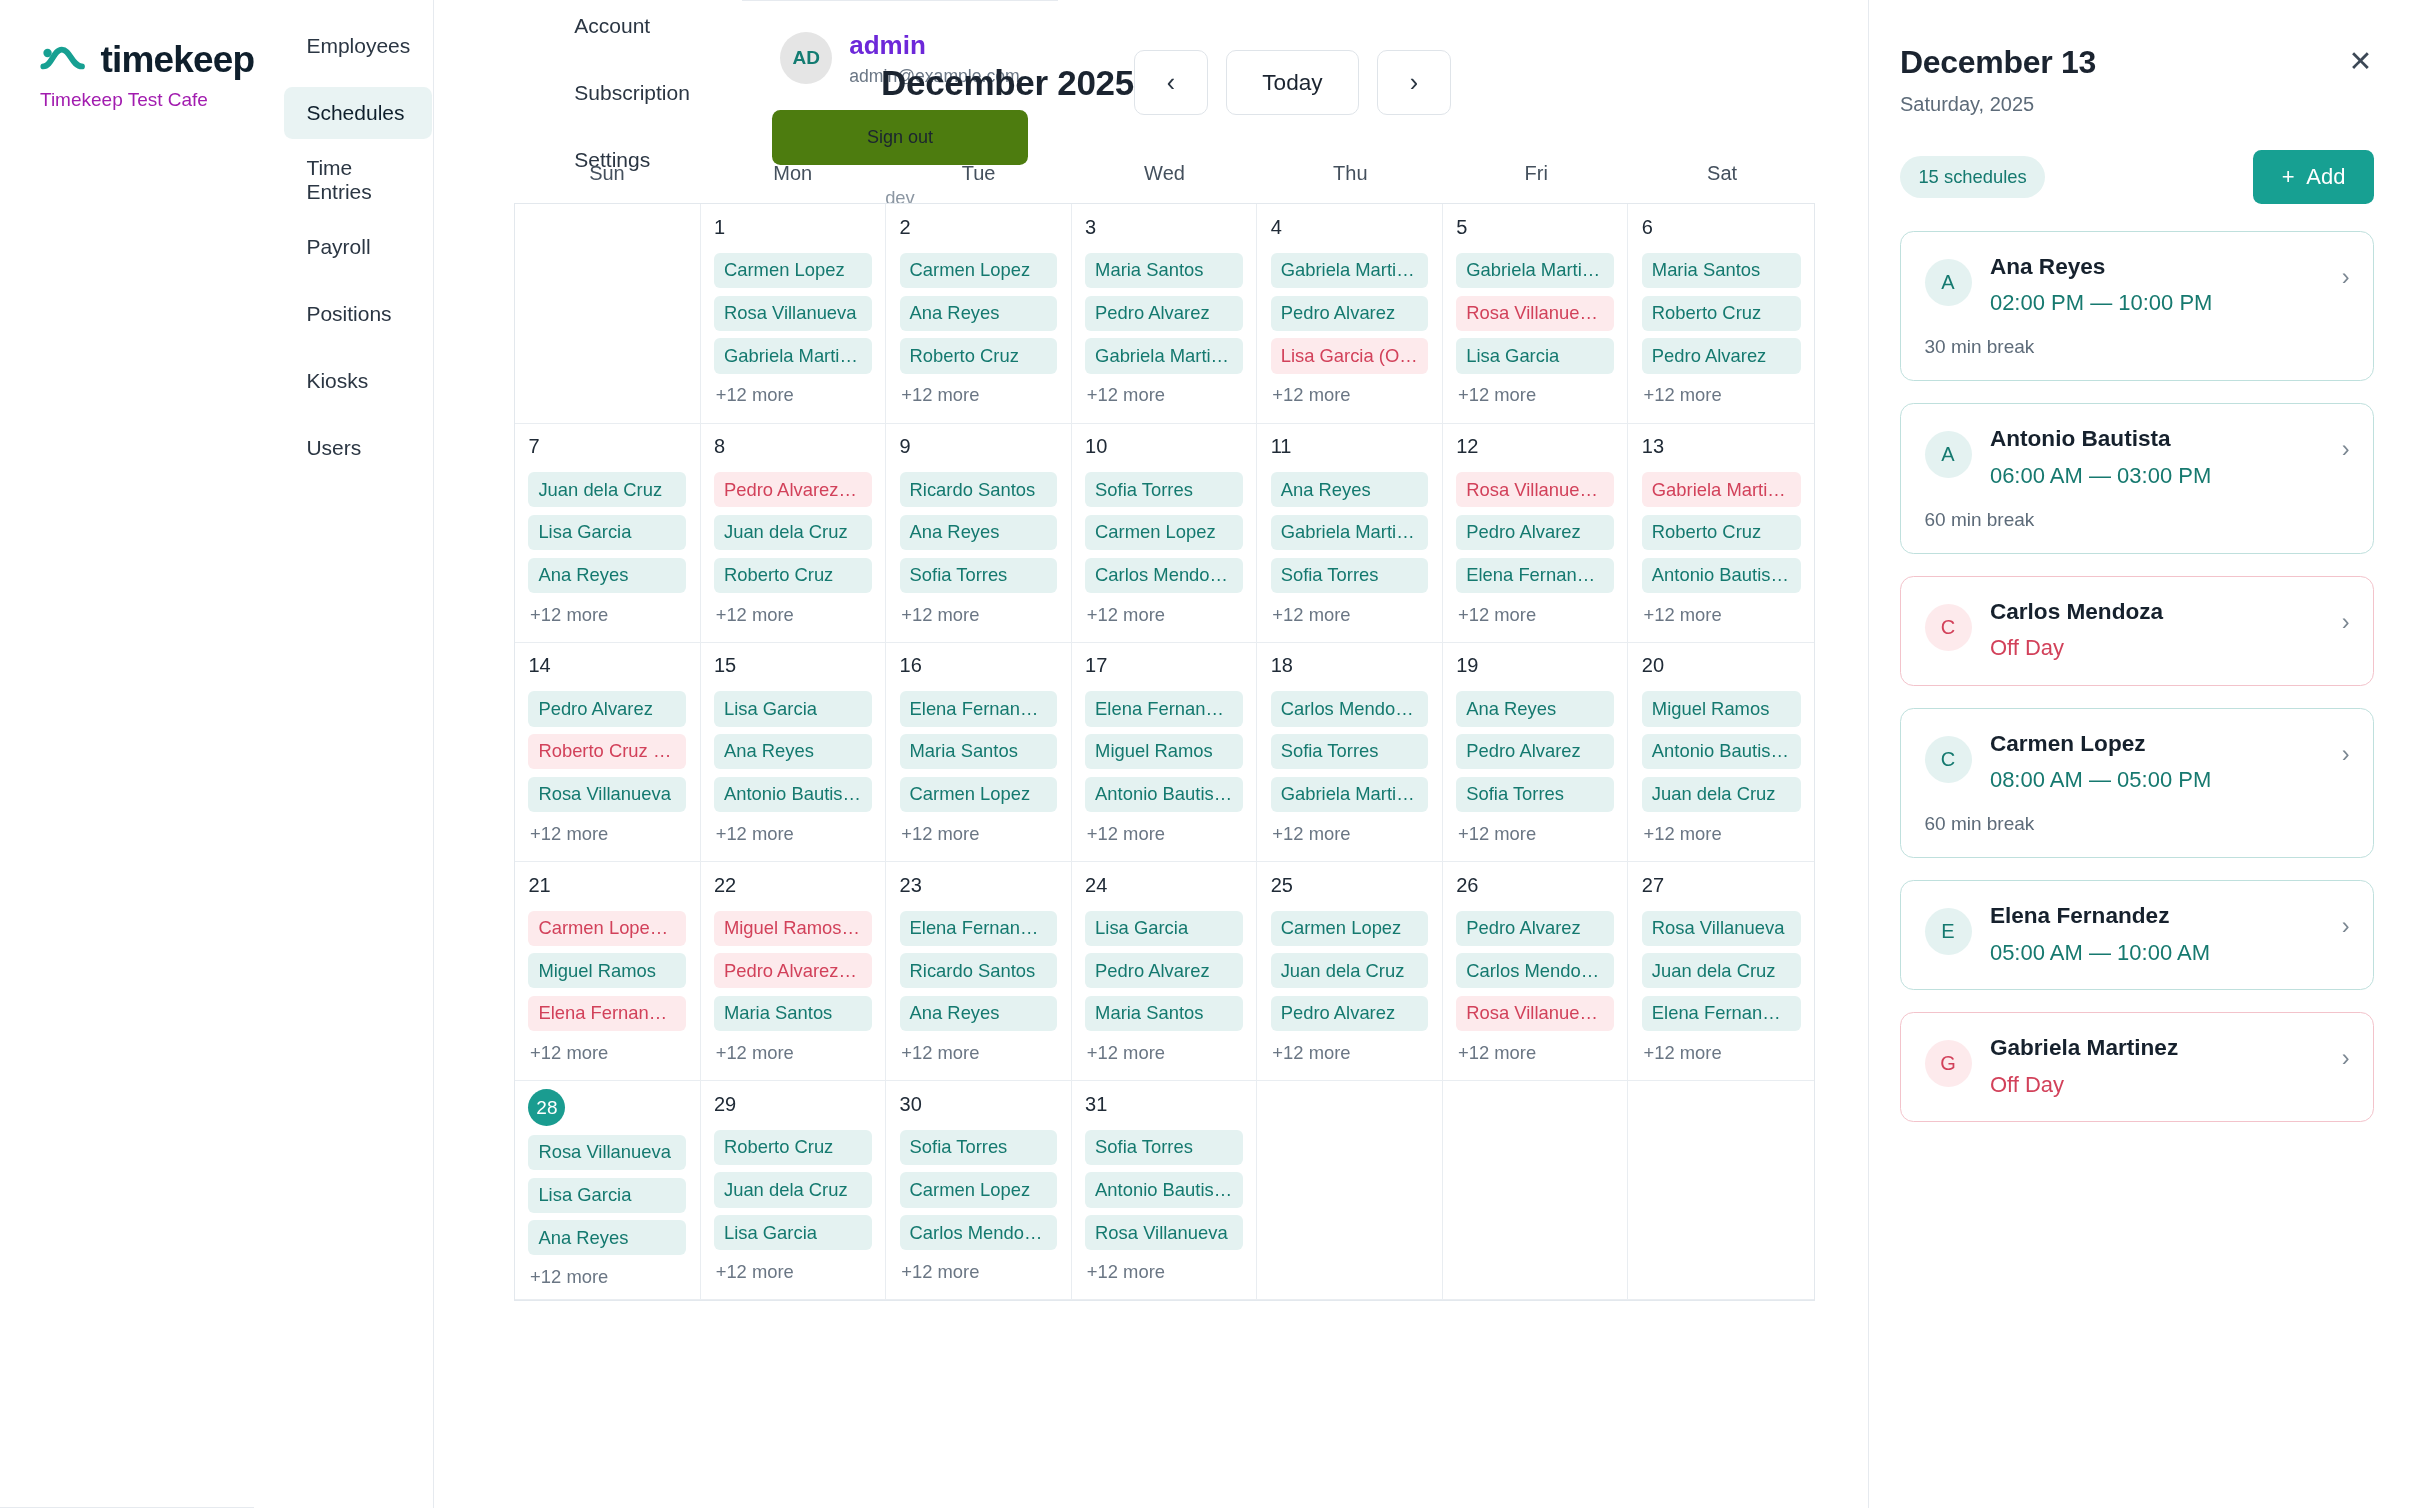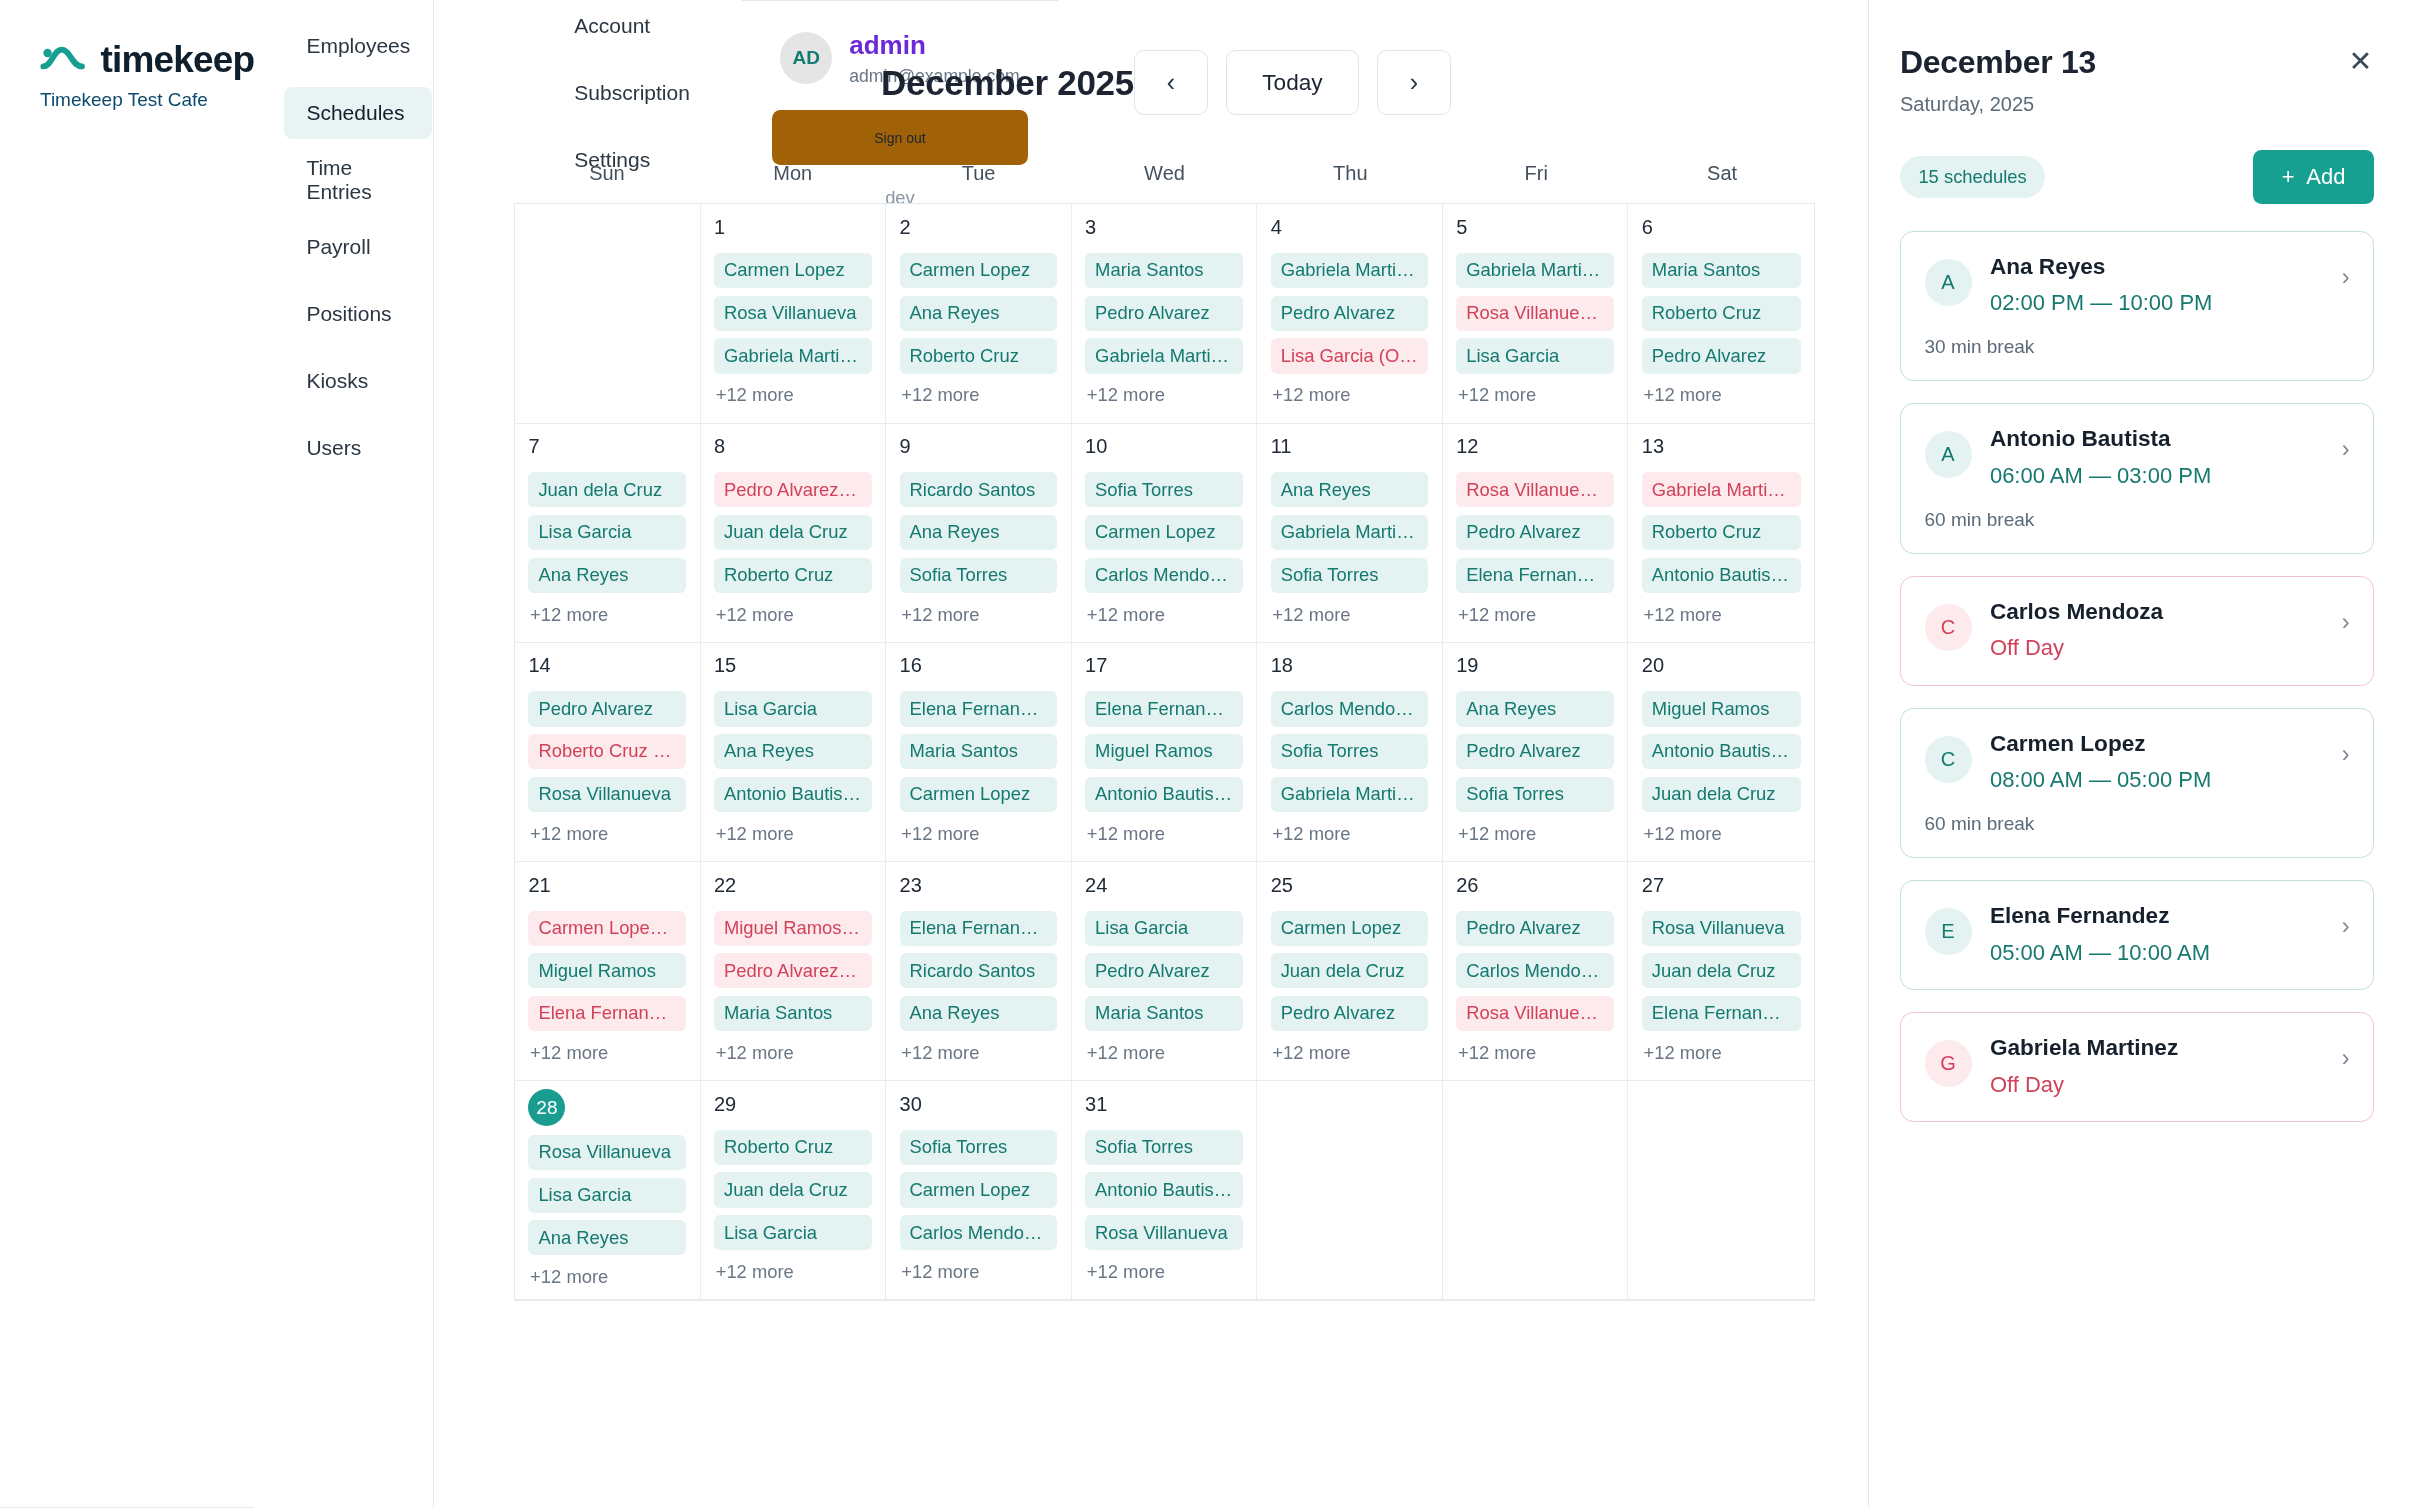--- a/index.html
+++ b/index.html
@@ -19,21 +19,21 @@
     display: flex; flex-direction: row;
     background: #fff;
     flex: 0 0 434px;
   }
   .brand { padding: 39px 0 25px 40px; border-bottom: 0.8px solid #e6eaef; }
   .brand-row { display: flex; align-items: center; gap: 13.4px; }
   .logo-mark { width: 47px; height: 39px; flex: 0 0 47px; }
   .brand-name {
     font-size: 37px; font-weight: bold; letter-spacing: -0.8px; color: #0f1f2c;
   }
-  .brand-sub { margin-top: 8.4px; font-size: 19px; color: #0c4a6e; }
+  .brand-sub { margin-top: 8.4px; font-size: 19px; color: #a21caf; }
 
   .nav { padding: 20px 30px 0 30px; }
   .nav-item {
     height: 52px; display: flex; align-items: center;
     padding: 0 22px; border-radius: 8.4px;
     font-size: 21px; color: #2b3643; cursor: pointer;
     margin-bottom: 15px;
   }
   .nav-item.active { background: #e9f3f3; color: #0f1f2c; }
   .nav-divider { height: 0.8px; background: #e6eaef; margin: 20px 30px 25px 30px; }
@@ -44,22 +44,22 @@
   .avatar-lg {
     width: 52px; height: 52px; border-radius: 50%;
     background: #e5e5e5; color: #137c72;
     display: flex; align-items: center; justify-content: center;
     font-size: 19px; font-weight: bold; flex: 0 0 52px;
   }
   .user-name { font-size: 26px; font-weight: bold; color: #6d28d9; }
   .user-mail { font-size: 17.6px; color: #6a7684; margin-top: 5px; }
   .signout {
     width: 100%; height: 55px; border-radius: 8.4px;
-    background: #a16207; border: none;
-    font-size: 14px; color: #1b2430; cursor: pointer;
+    background: #4d7c0f; border: none;
+    font-size: 18px; color: #1b2430; cursor: pointer;
     font-family: "Liberation Sans", sans-serif;
   }
   .devtag { text-align: center; font-size: 18.4px; color: #8b96a2; padding: 22px 0 15px 0; }
 
   
   .center {
     flex: 1 1 auto; min-width: 0;
     padding: 50px 50px 0 80px;
     display: flex; flex-direction: column;
     overflow: hidden;

